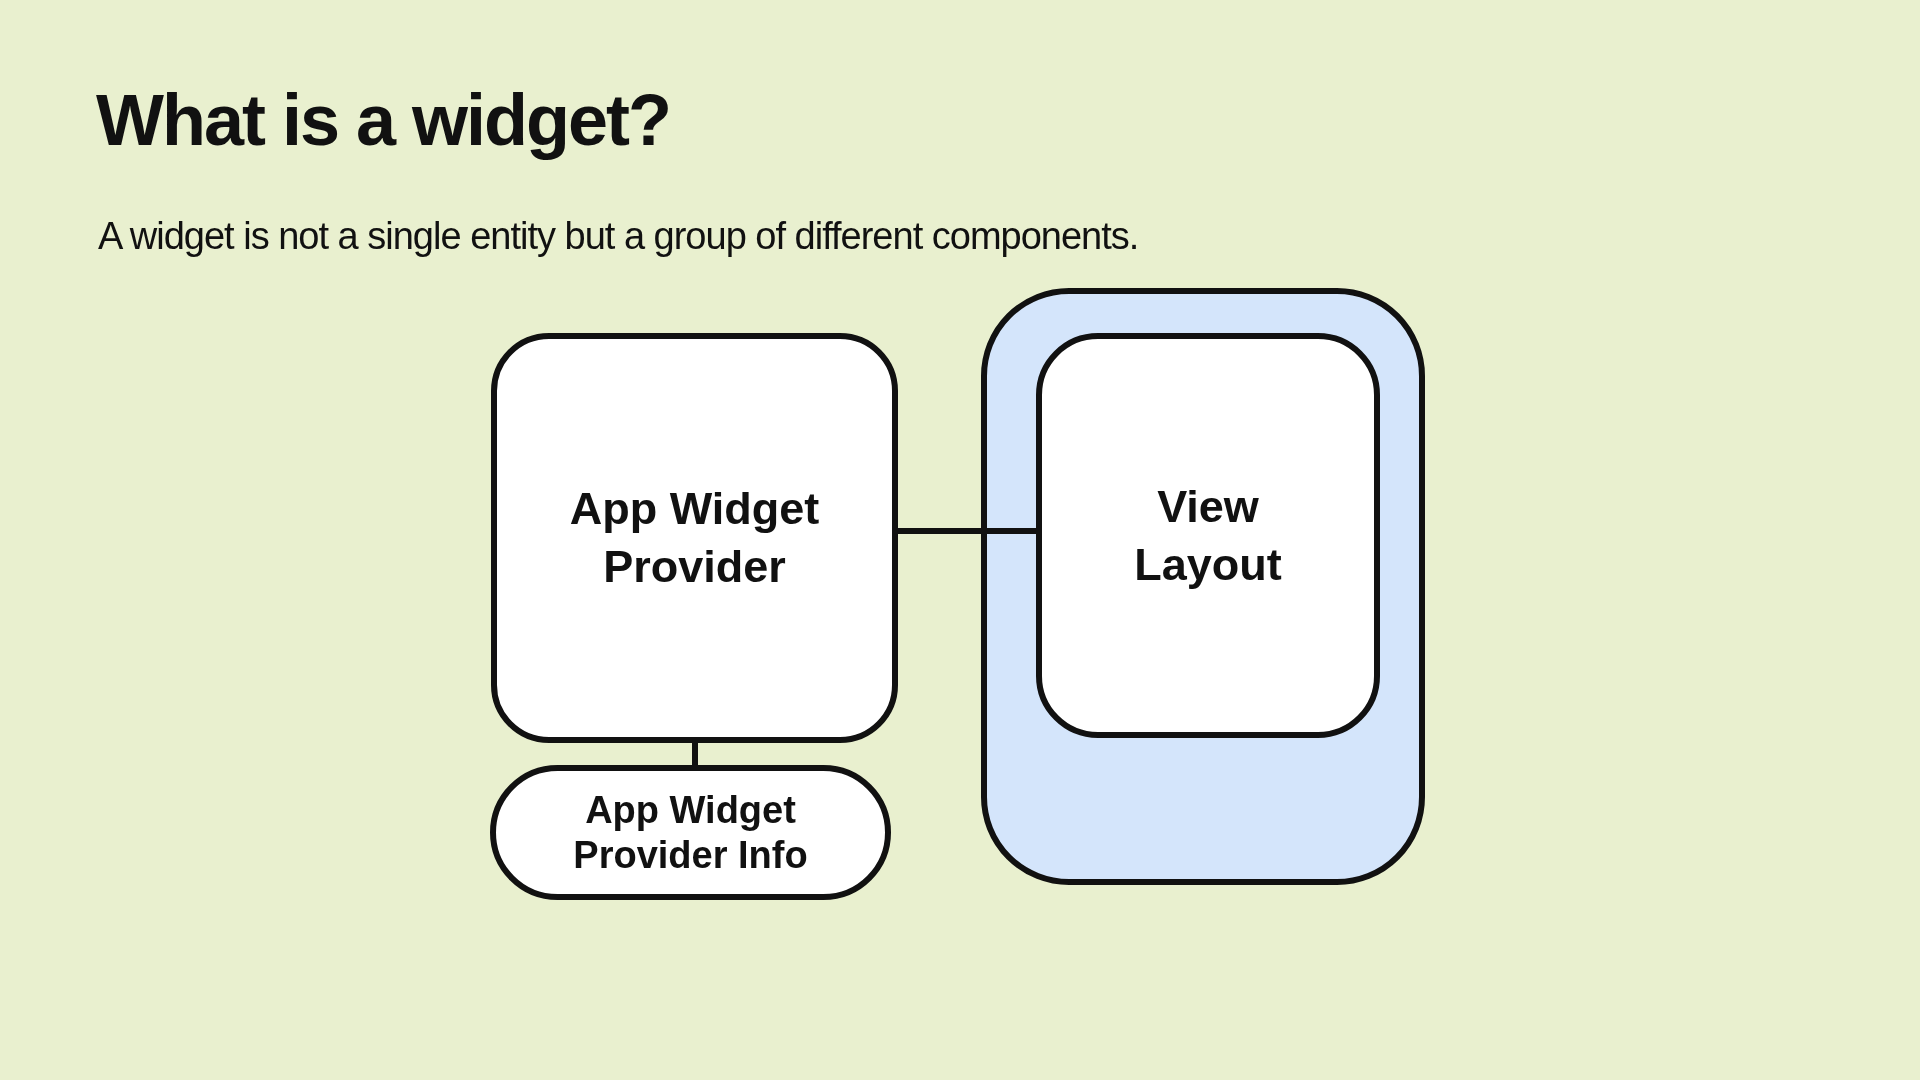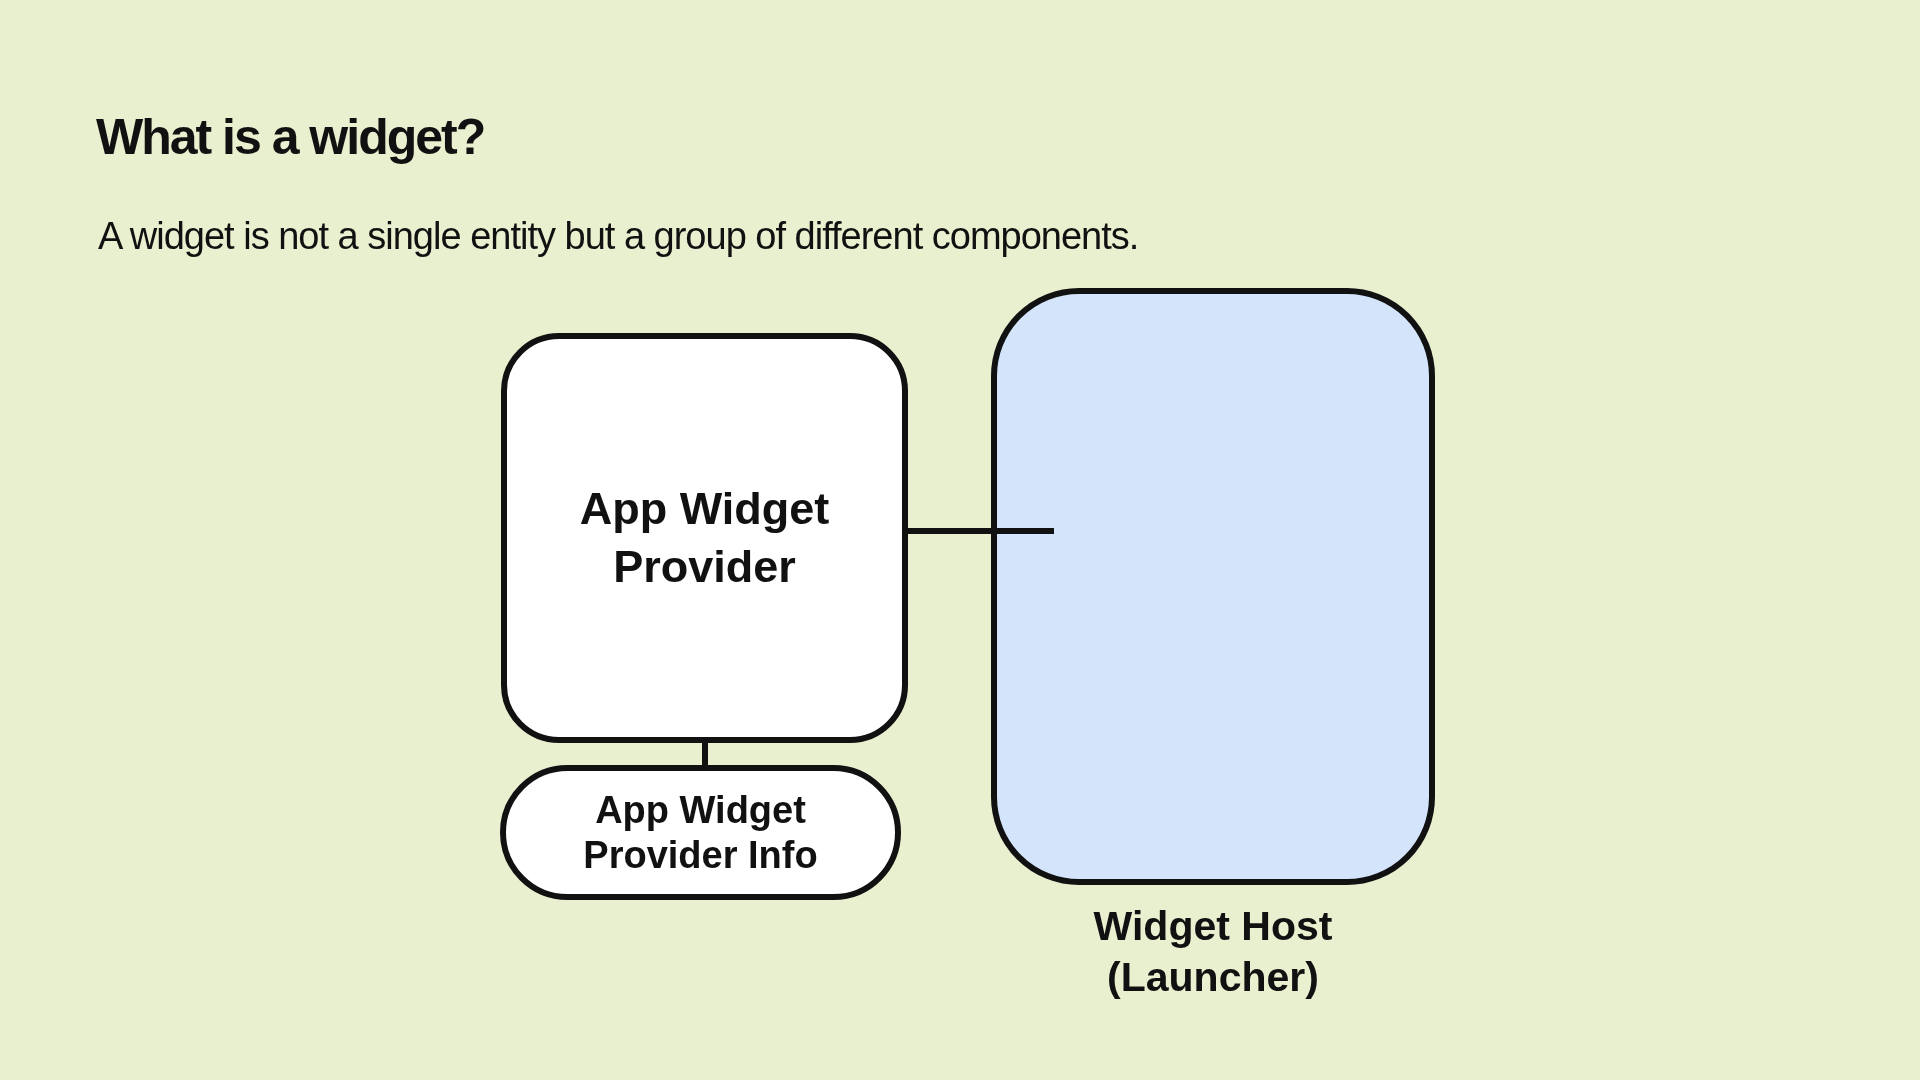--- a/index.html
+++ b/index.html
@@ -11,30 +11,30 @@
   }
   *{margin:0;padding:0;box-sizing:border-box;}
   html,body{width:1920px;height:1080px;overflow:hidden;}
   body{
     background:var(--background);
     font-family:"Liberation Sans", sans-serif;
     color:var(--text);
     position:relative;
   }
   .title{
-    position:absolute;left:96px;top:112px;
-    font-size:50px;font-weight:700;letter-spacing:-2px;
+    position:absolute;left:96px;top:84px;
+    font-size:72px;font-weight:700;letter-spacing:-2px;
     line-height:1;color:var(--text);
   }
   .subtitle{
     position:absolute;left:98px;top:217px;
     font-size:38px;font-weight:400;letter-spacing:-1px;
     line-height:1;color:var(--text);
   }
-  .diagram{position:absolute;left:18px;top:0;width:1543px;height:1080px;padding-left:24px;}
+  .diagram{position:absolute;left:8px;top:0;width:1543px;height:1080px;padding-left:24px;}
   .box{
     position:absolute;background:var(--box-fill);
     border:6px solid var(--stroke);
     display:flex;align-items:center;justify-content:center;
     text-align:center;
   }
   .label{
     white-space:pre-line;font-weight:700;color:var(--text);
   }
   .provider-box{left:483px;top:333px;width:407px;height:410px;border-radius:58px;}
@@ -68,23 +68,25 @@
     <div class="host-container"></div>
 
     <div class="connector connector-h"></div>
     <div class="connector connector-v"></div>
 
     <div class="box provider-box">
       <span class="label">App Widget
 Provider</span>
     </div>
 
+    <div class="box viewlayout-box">
+      <span class="label">View
+Layout</span>
+    </div>
 
     <div class="box pill-box">
       <span class="label">App Widget
 Provider Info</span>
     </div>
 
-    <div class="host-label">Widget Host
-(Launcher)</div>
 
   </div>
 </div>
 
 </body></html>

